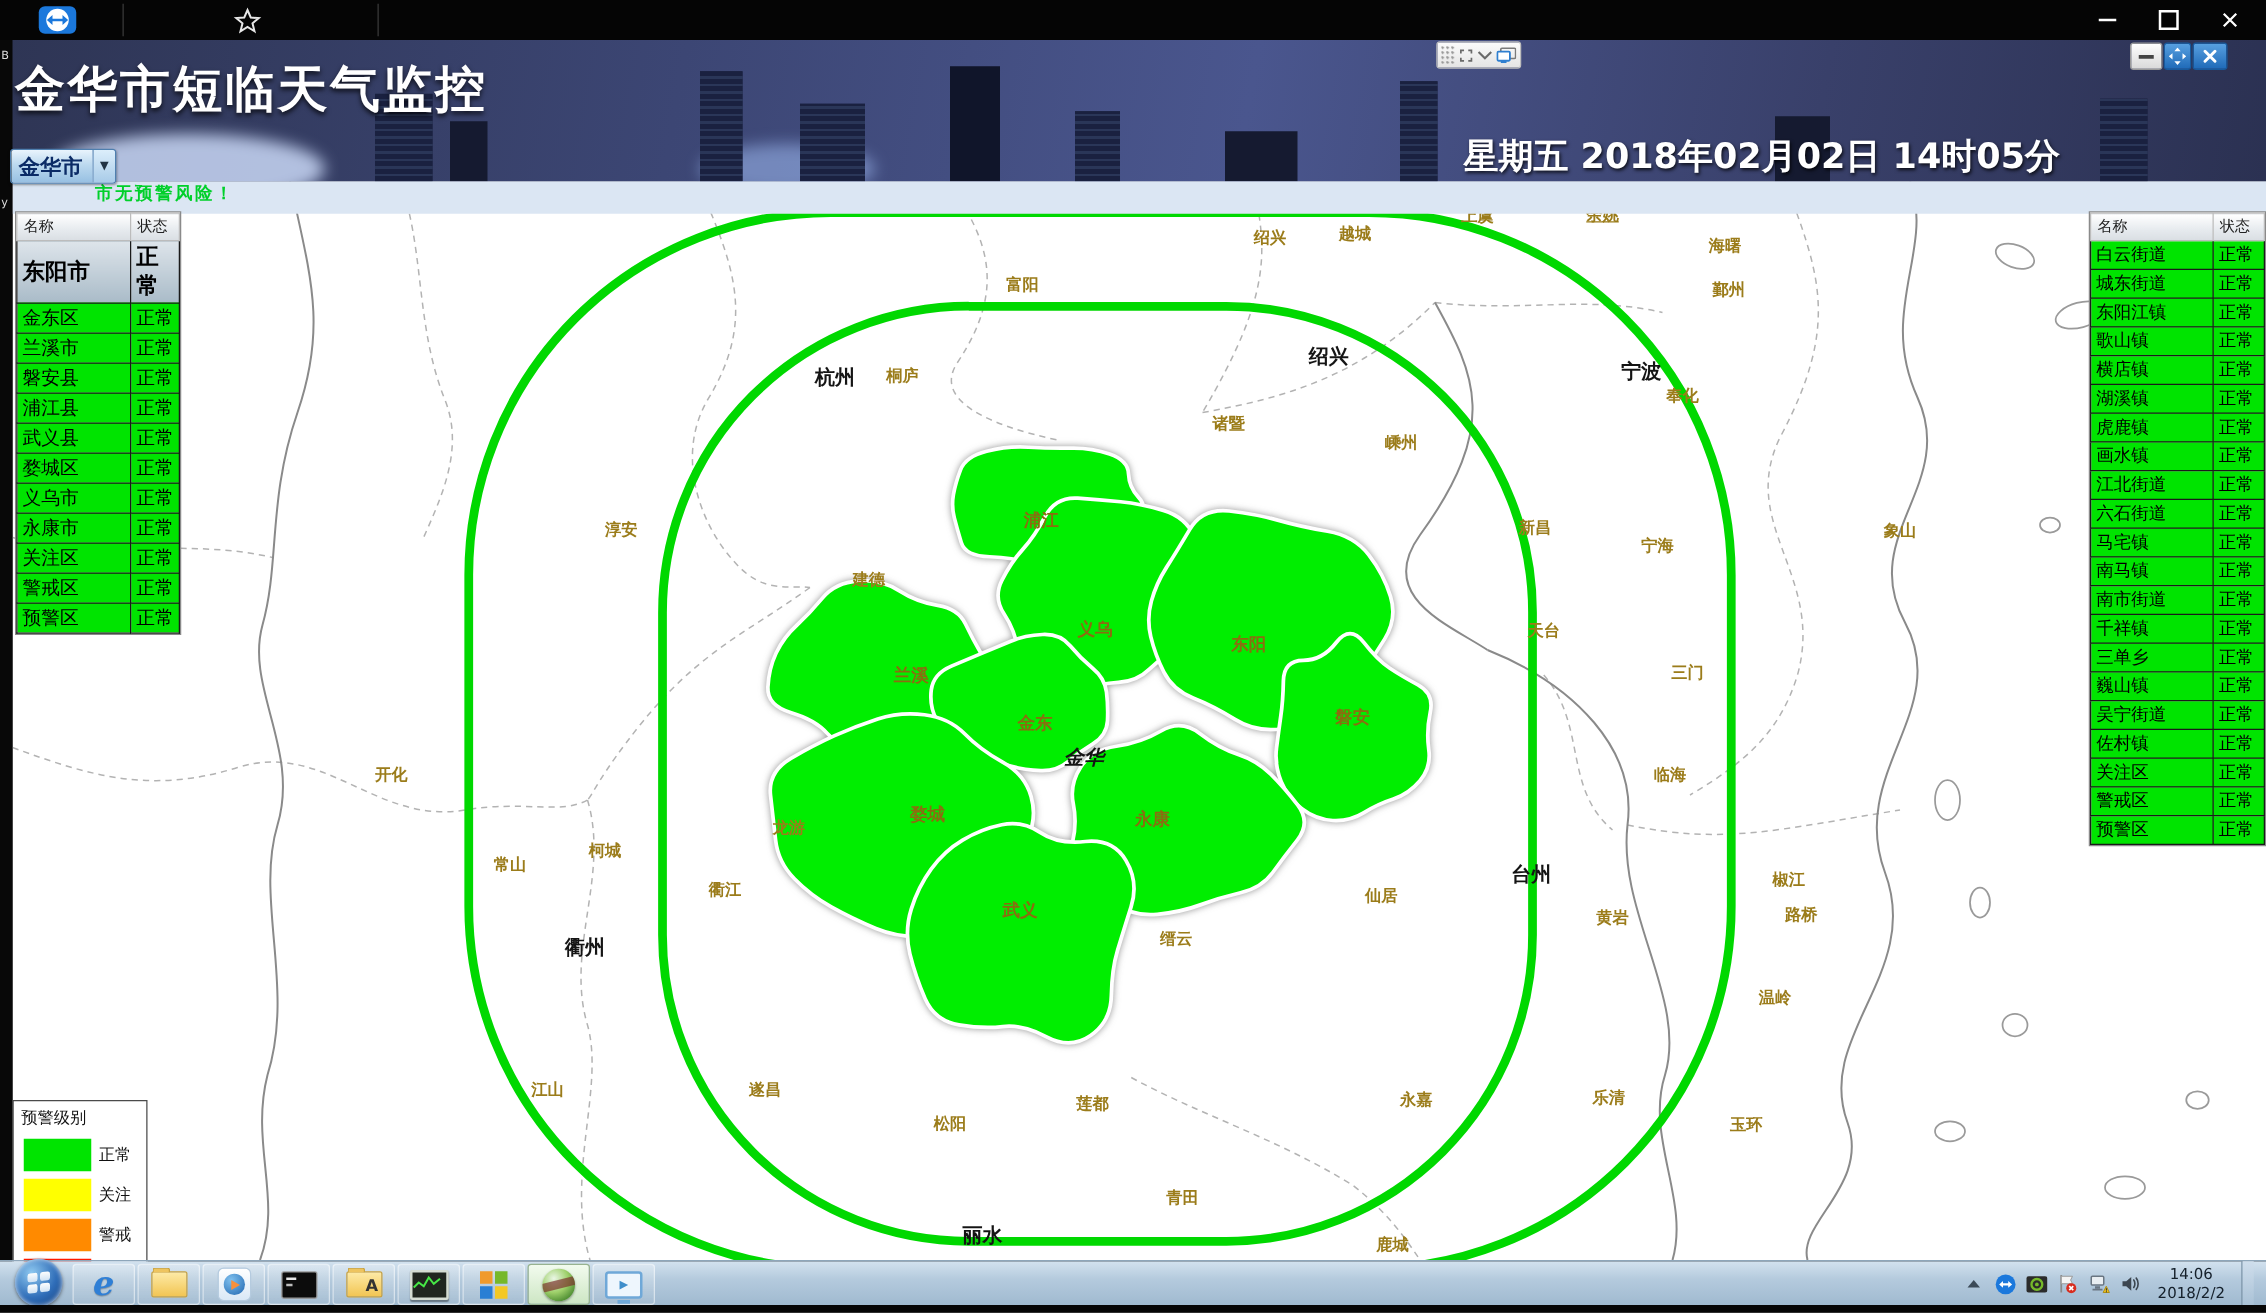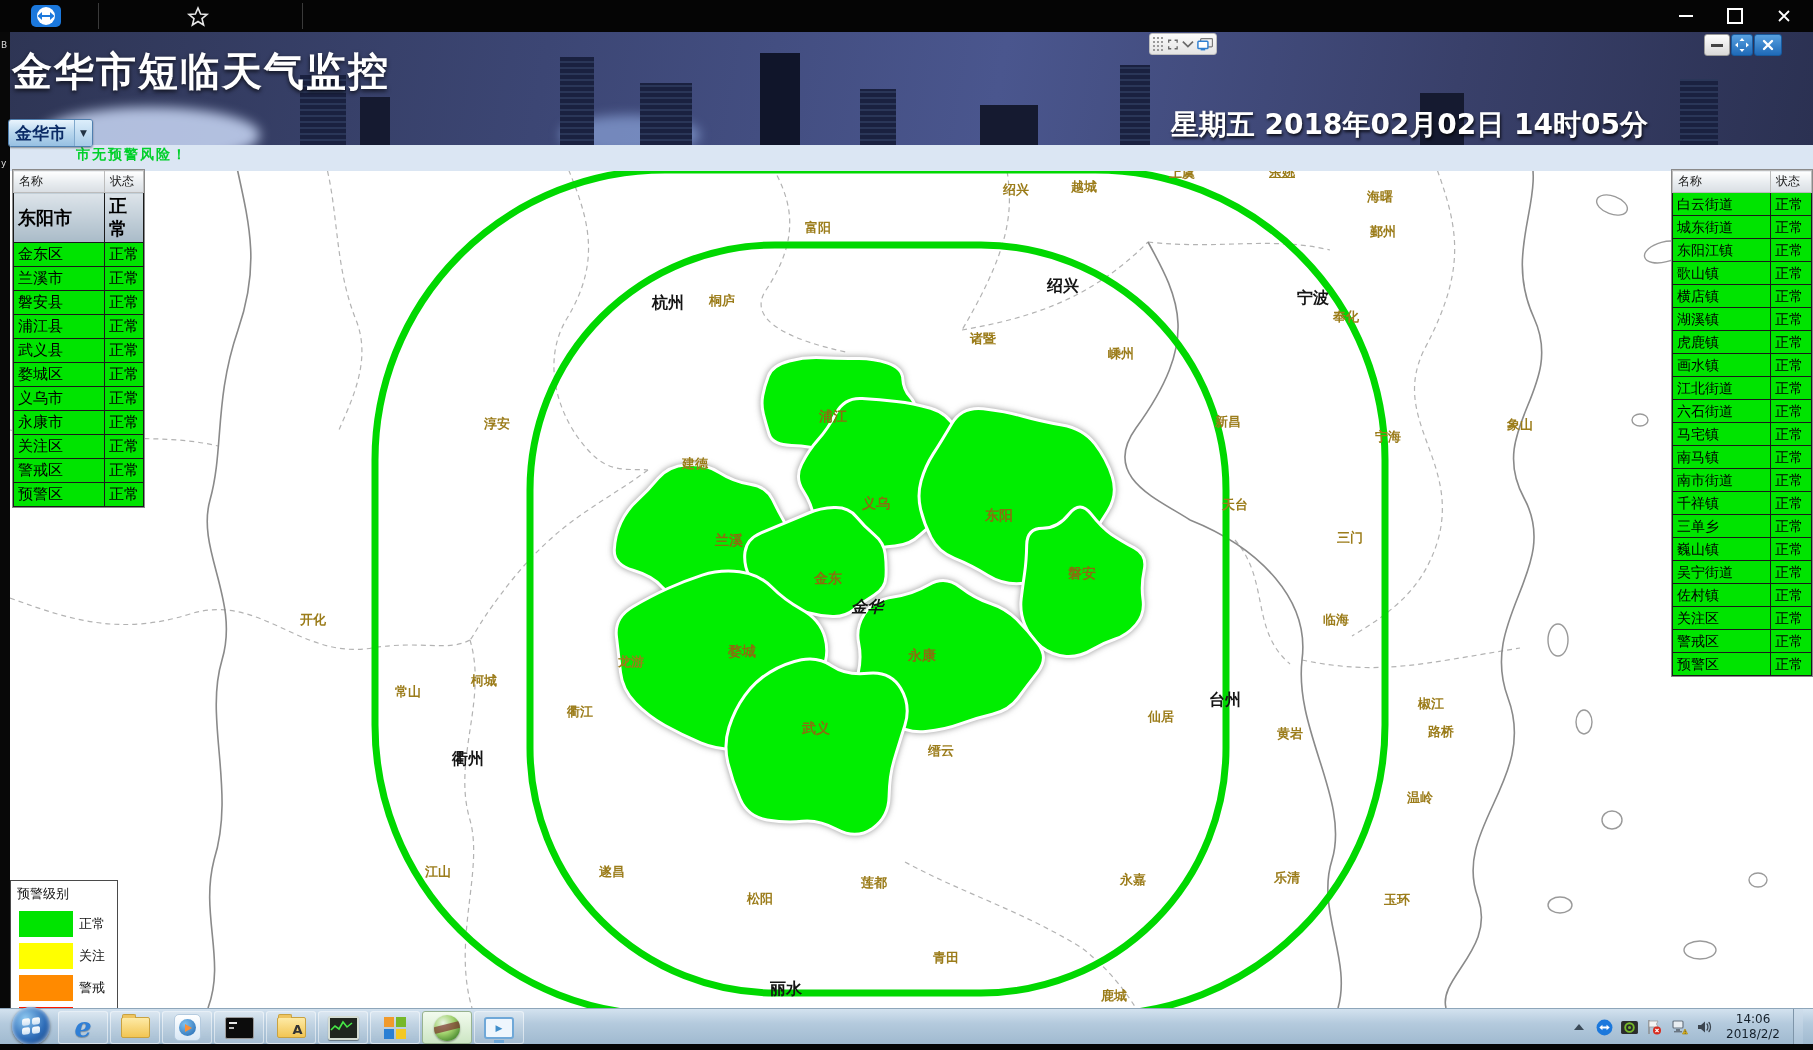--- a/index.html
+++ b/index.html
@@ -165,21 +165,21 @@
       <span class="ml gold" style="left: 487px; top: 279px;">淳安</span>
       <span class="ml gold" style="left: 685px; top: 319px;">建德</span>
       <span class="ml gold" style="left: 1006px; top: 45px;">绍兴</span>
       <span class="ml gold" style="left: 1074px; top: 42px;">越城</span>
       <span class="ml gold" style="left: 1172px; top: 28px;">上虞</span>
       <span class="ml gold" style="left: 1272px; top: 27px; text-decoration: underline;">余姚</span>
       <span class="ml gold" style="left: 1370px; top: 52px;">海曙</span>
       <span class="ml gold" style="left: 1373px; top: 87px;">鄞州</span>
       <span class="ml gold" style="left: 1730px; top: 41px;">北仑</span>
       <span class="ml gold" style="left: 1336px; top: 172px;">奉化</span>
-      <span class="ml gold" style="left: 1378px; top: 292px;">宁海</span>
+      <span class="ml gold" style="left: 1316px; top: 292px;">宁海</span>
       <span class="ml gold" style="left: 1510px; top: 280px;">象山</span>
       <span class="ml gold" style="left: 973px; top: 194px;">诸暨</span>
       <span class="ml gold" style="left: 1111px; top: 209px;">嵊州</span>
       <span class="ml gold" style="left: 1218px; top: 277px; text-align: right;">新昌</span>
       <span class="ml gold" style="left: 1225px; top: 360px;">天台</span>
       <span class="ml gold" style="left: 1340px; top: 393px;">三门</span>
       <span class="ml gold" style="left: 1326px; top: 475px;">临海</span>
       <span class="ml gold" style="left: 1280px; top: 589px;">黄岩</span>
       <span class="ml gold" style="left: 1421px; top: 559px;">椒江</span>
       <span class="ml gold" style="left: 1431px; top: 587px;">路桥</span>
@@ -192,21 +192,21 @@
       <span class="ml gold" style="left: 864px; top: 738px;">莲都</span>
       <span class="ml gold" style="left: 750px; top: 754px;">松阳</span>
       <span class="ml gold" style="left: 602px; top: 727px;">遂昌</span>
       <span class="ml gold" style="left: 428px; top: 727px;">江山</span>
       <span class="ml gold" style="left: 398px; top: 547px;">常山</span>
       <span class="ml gold" style="left: 474px; top: 536px;">柯城</span>
       <span class="ml gold" style="left: 570px; top: 567px;">衢江</span>
       <span class="ml gold" style="left: 303px; top: 475px;">开化</span>
       <span class="ml gold" style="left: 621px; top: 517px;">龙游</span>
       <span class="ml gold" style="left: 931px; top: 606px;">缙云</span>
-      <span class="ml gold" style="left: 1151px; top: 572px;">仙居</span>
+      <span class="ml gold" style="left: 1095px; top: 572px;">仙居</span>
       <span class="ml black" style="left: 658px; top: 158px;">杭州</span>
       <span class="ml black" style="left: 1053px; top: 141px;">绍兴</span>
       <span class="ml black" style="left: 1303px; top: 153px;">宁波</span>
       <span class="ml black" style="left: 857px; top: 462px; font-style: italic;">金华</span>
       <span class="ml black" style="left: 458px; top: 614px;">衢州</span>
       <span class="ml black" style="left: 1215px; top: 555px;">台州</span>
       <span class="ml black" style="left: 776px; top: 844px;">丽水</span>
       <span class="ml county" style="left: 823px; top: 272px;">浦江</span>
       <span class="ml county" style="left: 719px; top: 396px;">兰溪</span>
       <span class="ml county" style="left: 866px; top: 359px;">义乌</span>

